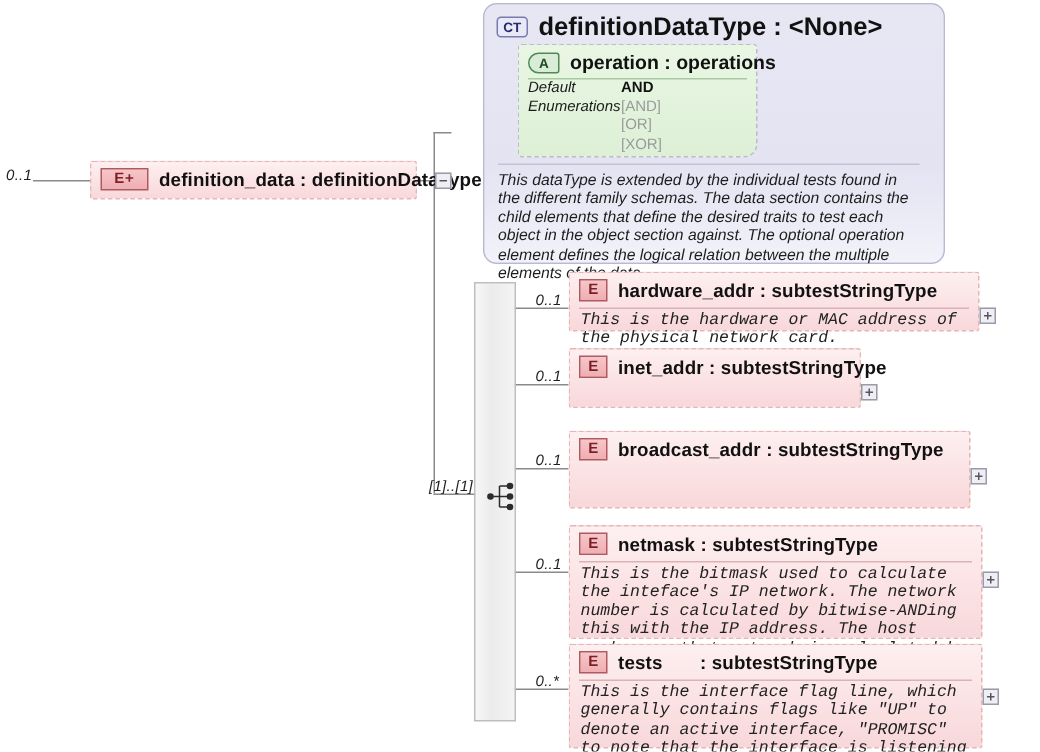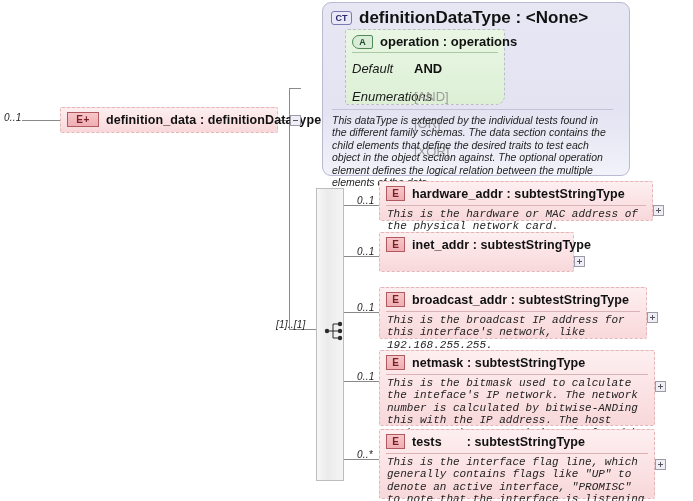--- a/index.html
+++ b/index.html
@@ -212,25 +212,25 @@
   }
   .attr-name {
     font-weight: bold;
     font-size: 13px;
     color: #111;
     white-space: nowrap;
   }
   .attr-table {
     border-top: 1px solid #a9c9a2;
     margin: 0 2px;
-    padding-top: 10px;
+    padding-top: 0;
     display: grid;
     grid-template-columns: 62px 1fr;
-    row-gap: 16px;
-    font-size: 13px;
+    row-gap: 1px;
+    font-size: 10px;
     line-height: 11.6px;
   }
   .attr-key {
     font-style: italic;
     color: #1a1a1a;
     white-space: nowrap;
   }
   .attr-val-strong {
     font-weight: bold;
     color: #111;
@@ -319,21 +319,21 @@
       <span class="attr-enum">[OR]</span>
       <span class="attr-key"></span>
       <span class="attr-enum">[XOR]</span>
     </div>
   </div>
 
   <div class="ctdoc">This dataType is extended by the individual tests found in the different family schemas.  The data section contains the child elements that define the desired traits to test each object in the object section against.  The optional operation element defines the logical relation between the multiple elements of the data.</div>
 </div>
 
 <div class="seqbar"></div>
-<div class="card" style="left:276px; top:319px;">[1]..[1]</div>
+<div class="card" style="left:286px; top:319px;">[1]..[1]</div>
 <div class="seqicon">
   <svg width="22" height="22" viewBox="0 0 22 22">
     <circle cx="3" cy="11" r="2.2" fill="#2b2b2b"></circle>
     <line x1="5" y1="11" x2="9" y2="11" stroke="#2b2b2b" stroke-width="1"></line>
     <line x1="9" y1="4" x2="9" y2="18" stroke="#2b2b2b" stroke-width="1"></line>
     <line x1="9" y1="4" x2="14" y2="4" stroke="#2b2b2b" stroke-width="1"></line>
     <line x1="9" y1="11" x2="14" y2="11" stroke="#2b2b2b" stroke-width="1"></line>
     <line x1="9" y1="18" x2="14" y2="18" stroke="#2b2b2b" stroke-width="1"></line>
     <circle cx="16" cy="4" r="2.2" fill="#2b2b2b"></circle>
     <circle cx="16" cy="11" r="2.2" fill="#2b2b2b"></circle>
@@ -359,21 +359,20 @@
   </div>
 </div>
 <div class="toggle plus" style="left:574px; top:256px;"></div>
 
 <div class="card" style="left:357px; top:302px;">0..1</div>
 <div class="elbox" style="left:379px; top:287px; width:268px; height:52px;">
   <div class="elhead">
     <span class="icon-e">E</span>
     <span class="elname">broadcast_addr : subtestStringType</span>
   </div>
-  <div class="eldoc">This is the broadcast IP address for this interface's network, like 192.168.255.255.</div>
 </div>
 <div class="toggle plus" style="left:647px; top:312px;"></div>
 
 <div class="card" style="left:357px; top:371px;">0..1</div>
 <div class="elbox" style="left:379px; top:350px; width:276px; height:76px;">
   <div class="elhead">
     <span class="icon-e">E</span>
     <span class="elname">netmask : subtestStringType</span>
   </div>
   <div class="eldoc">This is the bitmask used to calculate the inteface's IP network.  The network number is calculated by bitwise-ANDing this with the IP address.  The host number on that network is calculated by bitwise-XORing this with the IP address.</div>

